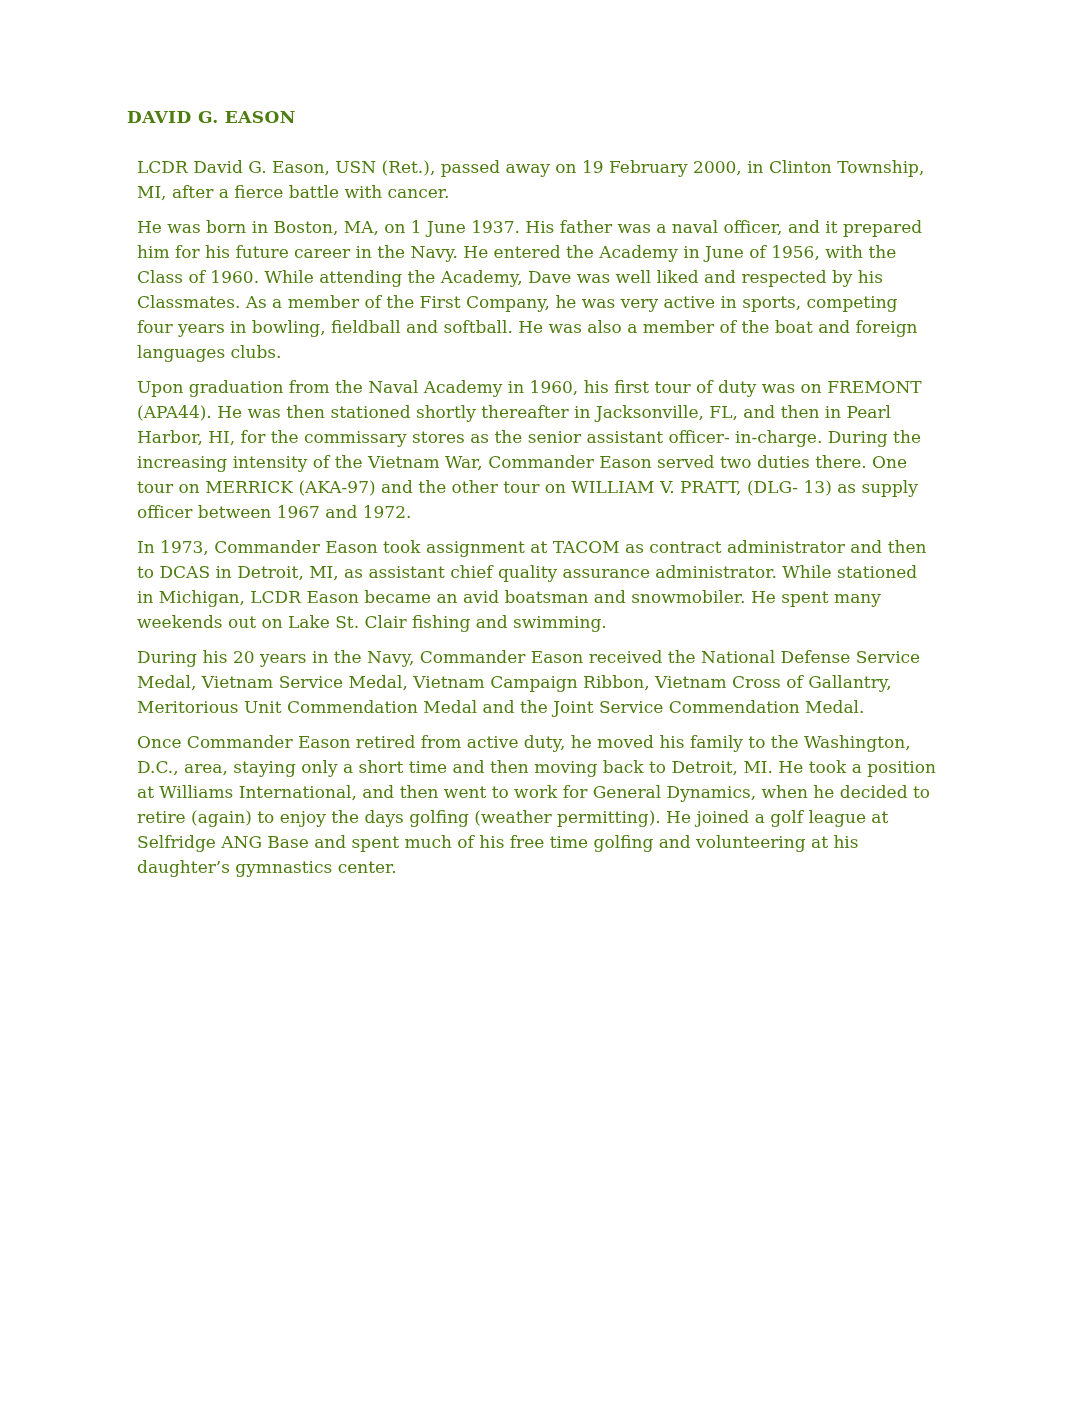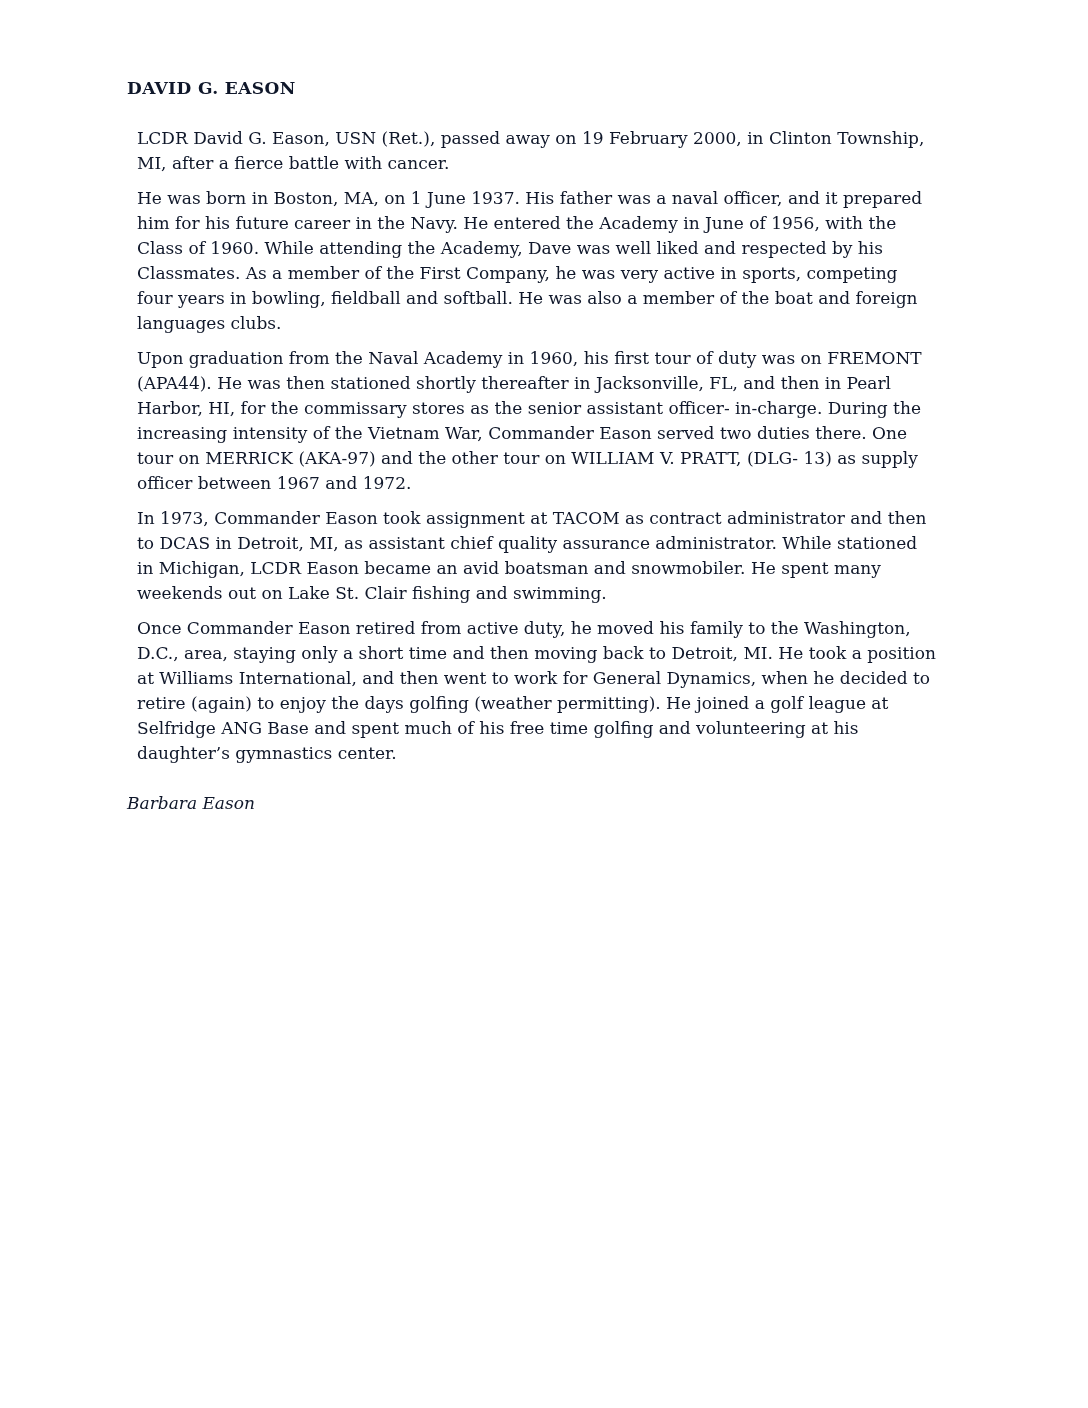--- a/index.html
+++ b/index.html
@@ -9,25 +9,25 @@
   body {
     width: 1088px;
     height: 1408px;
     background: #ffffff;
     overflow: hidden;
   }
   .page {
     box-sizing: border-box;
     width: 1088px;
     height: 1408px;
-    padding: 76px 60px 0 127px;
+    padding: 105px 60px 0 127px;
     font-family: "DejaVu Serif", "Liberation Serif", serif;
     font-size: 17px;
     line-height: 25px;
-    color: #0f172a;
+    color: #4d7c0f;
   }
   .doc-title {
     font-size: 17px;
     font-weight: bold;
     letter-spacing: 0.4px;
     margin: 0 0 25px 0;
     white-space: pre;
   }
   .para {
     margin: 10px;
@@ -59,24 +59,26 @@
     <p class="para">Upon graduation from the Naval Academy in 1960, his first tour of duty was on FREMONT
 (APA44). He was then stationed shortly thereafter in Jacksonville, FL, and then in Pearl
 Harbor, HI, for the commissary stores as the senior assistant officer- in-charge. During the
 increasing intensity of the Vietnam War, Commander Eason served two duties there. One
 tour on MERRICK (AKA-97) and the other tour on WILLIAM V. PRATT, (DLG- 13) as supply
 officer between 1967 and 1972.</p>
     <p class="para">In 1973, Commander Eason took assignment at TACOM as contract administrator and then
 to DCAS in Detroit, MI, as assistant chief quality assurance administrator. While stationed
 in Michigan, LCDR Eason became an avid boatsman and snowmobiler. He spent many
 weekends out on Lake St. Clair fishing and swimming.</p>
+    <p class="para">During his 20 years in the Navy, Commander Eason received the National Defense Service
+Medal, Vietnam Service Medal, Vietnam Campaign Ribbon, Vietnam Cross of Gallantry,
+Meritorious Unit Commendation Medal and the Joint Service Commendation Medal.</p>
     <p class="para">Once Commander Eason retired from active duty, he moved his family to the Washington,
 D.C., area, staying only a short time and then moving back to Detroit, MI. He took a position
 at Williams International, and then went to work for General Dynamics, when he decided to
 retire (again) to enjoy the days golfing (weather permitting). He joined a golf league at
 Selfridge ANG Base and spent much of his free time golfing and volunteering at his
 daughter’s gymnastics center.</p>
   </div>
 
   <div class="signature">
-    <div>Barbara Eason</div>
   </div>
 </div>
 
 </body></html>

